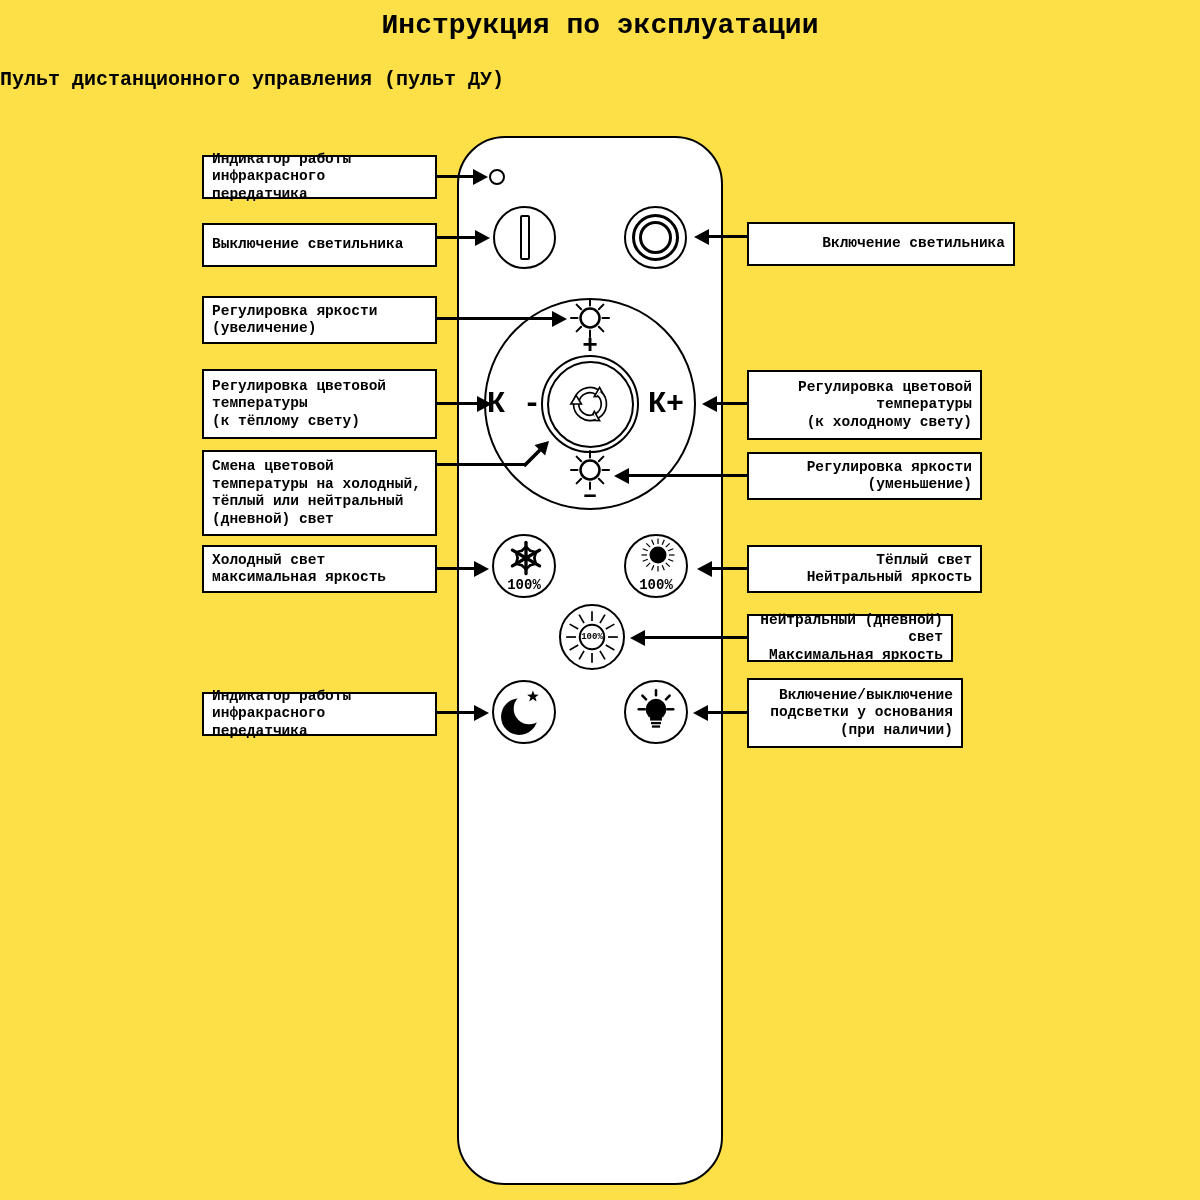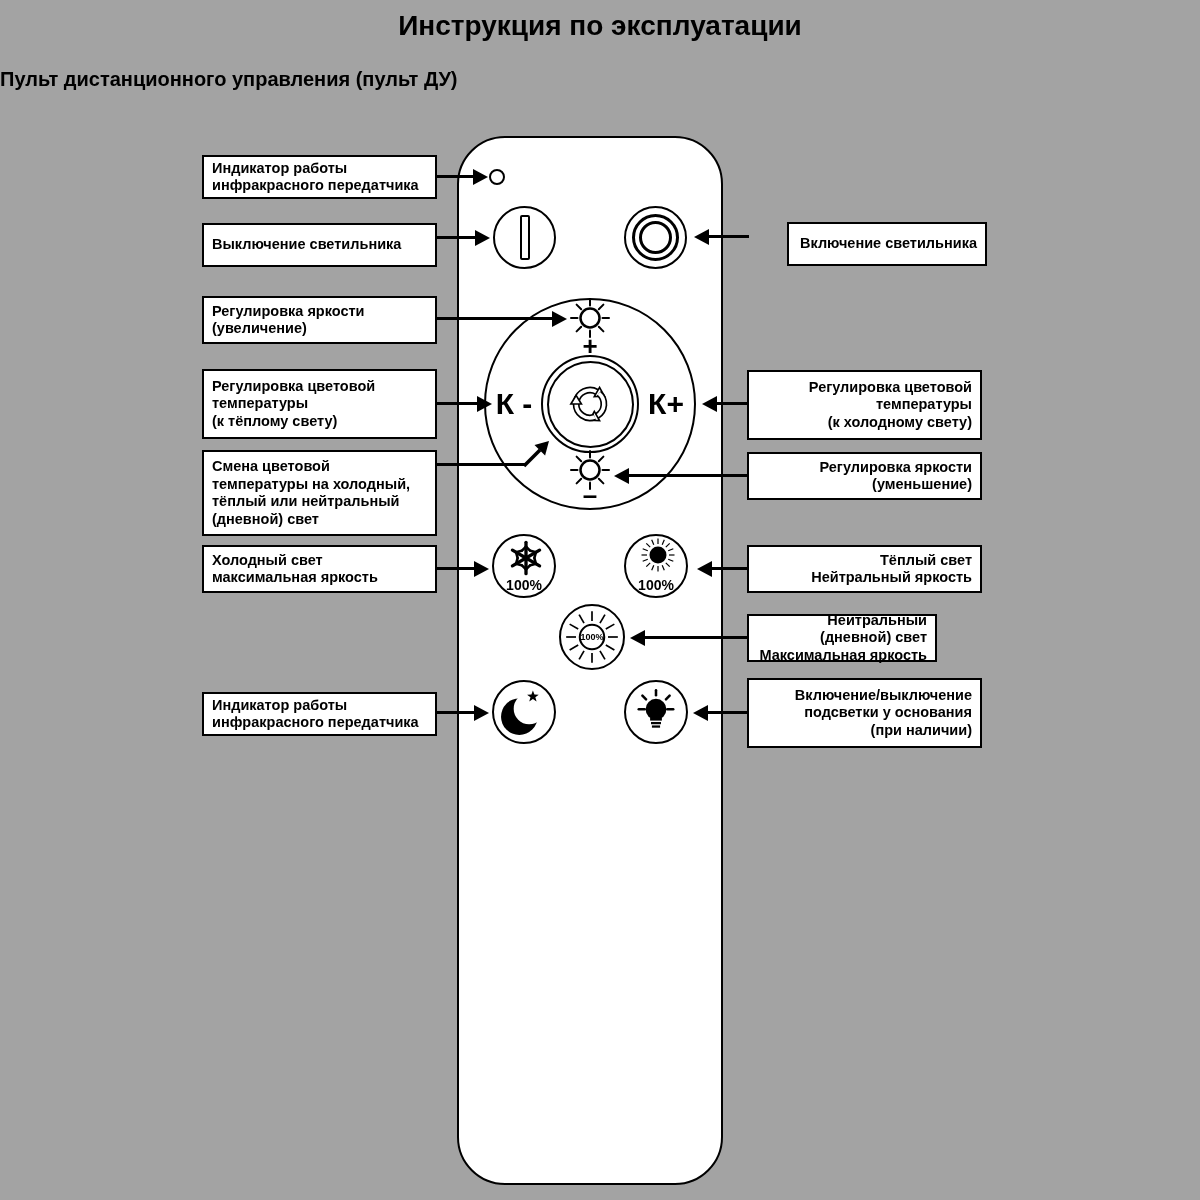--- a/index.html
+++ b/index.html
@@ -1,17 +1,17 @@
 <!DOCTYPE html>
 <html lang="ru"><head>
 <meta charset="utf-8">
 <style>
   html,body{margin:0;padding:0;background:#fff;}
-  #page{position:relative;width:1200px;height:1200px;background:#a3a3a3;overflow:hidden;
-        font-family:Liberation Sans, sans-serif;font-weight:bold;color:#000;}
+  #page{position:relative;width:1200px;height:1200px;background:#fde047;overflow:hidden;
+        font-family:Liberation Mono, monospace;font-weight:bold;color:#000;}
   .title{position:absolute;top:10px;left:0;width:100%;text-align:center;font-size:28px;}
   .subtitle{position:absolute;top:68px;left:0;width:100%;text-align:left;font-size:20px;}
   .box{position:absolute;border:2.5px solid #000;background:#fff;box-sizing:border-box;
        display:flex;align-items:center;padding:20px 8px;font-size:14.5px;line-height:17.5px;
        white-space:pre-line;z-index:30;}
   .box.right{text-align:right;justify-content:flex-end;}
   .remote{position:absolute;left:457px;top:136px;width:266px;height:1049px;
           border:2px solid #000;border-radius:48px;background:#fff;box-sizing:border-box;z-index:1;}
   .circ{position:absolute;border:2px solid #000;border-radius:50%;background:#fff;
         box-sizing:border-box;display:flex;align-items:center;justify-content:center;z-index:5;}
@@ -237,27 +237,27 @@
 (к тёплому свету)</div>
   <div class="box" style="left:202px;top:545px;width:235px;height:48px;">Холодный свет
 максимальная яркость</div>
   <div class="box" style="left:202px;top:450px;width:235px;height:86px;">Смена цветовой
 температуры на холодный,
 тёплый или нейтральный
 (дневной) свет</div>
   <div class="box" style="left:202px;top:692px;width:235px;height:42px;">Индикатор работы
 инфракрасного передатчика</div>
 
-  <div class="box right" style="left:747px;top:222px;width:200px;height:30px;margin-left:40px;">Включение светильника</div>
+  <div class="box right" style="left:747px;top:222px;width:268px;height:30px;">Включение светильника</div>
   <div class="box right" style="left:747px;top:370px;width:235px;height:70px;">Регулировка цветовой
 температуры
 (к холодному свету)</div>
   <div class="box right" style="left:747px;top:452px;width:235px;height:48px;">Регулировка яркости
 (уменьшение)</div>
   <div class="box right" style="left:747px;top:545px;width:235px;height:48px;">Тёплый свет
 Нейтральный яркость</div>
-  <div class="box right" style="left:747px;top:614px;width:190px;height:48px;">Нейтральный (дневной) свет
+  <div class="box right" style="left:747px;top:614px;width:206px;height:48px;">Нейтральный (дневной) свет
 Максимальная яркость</div>
-  <div class="box right" style="left:747px;top:678px;width:235px;height:70px;">Включение/выключение
+  <div class="box right" style="left:747px;top:678px;width:216px;height:70px;">Включение/выключение
 подсветки у основания
 (при наличии)</div>
 
 </div>
 
 </body></html>

